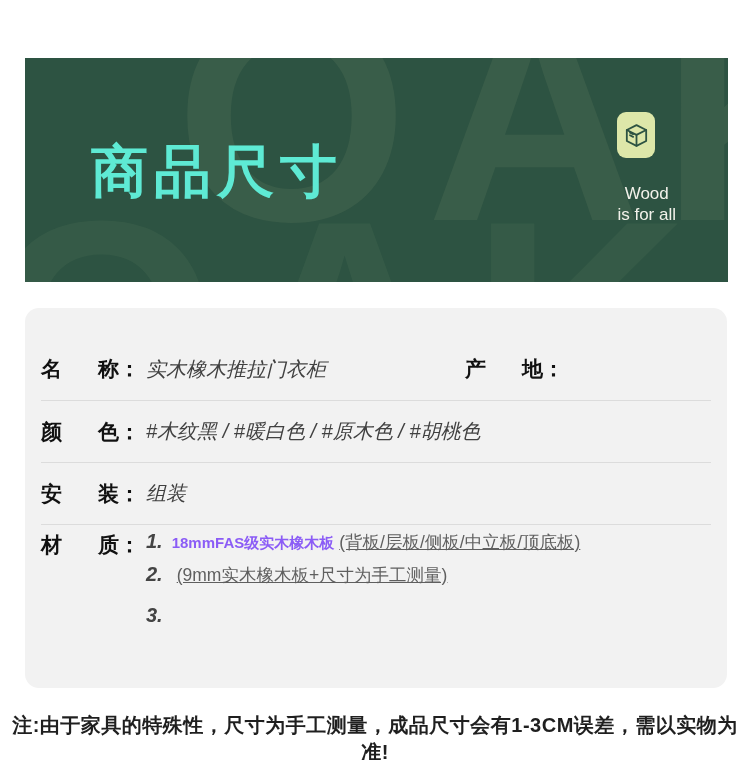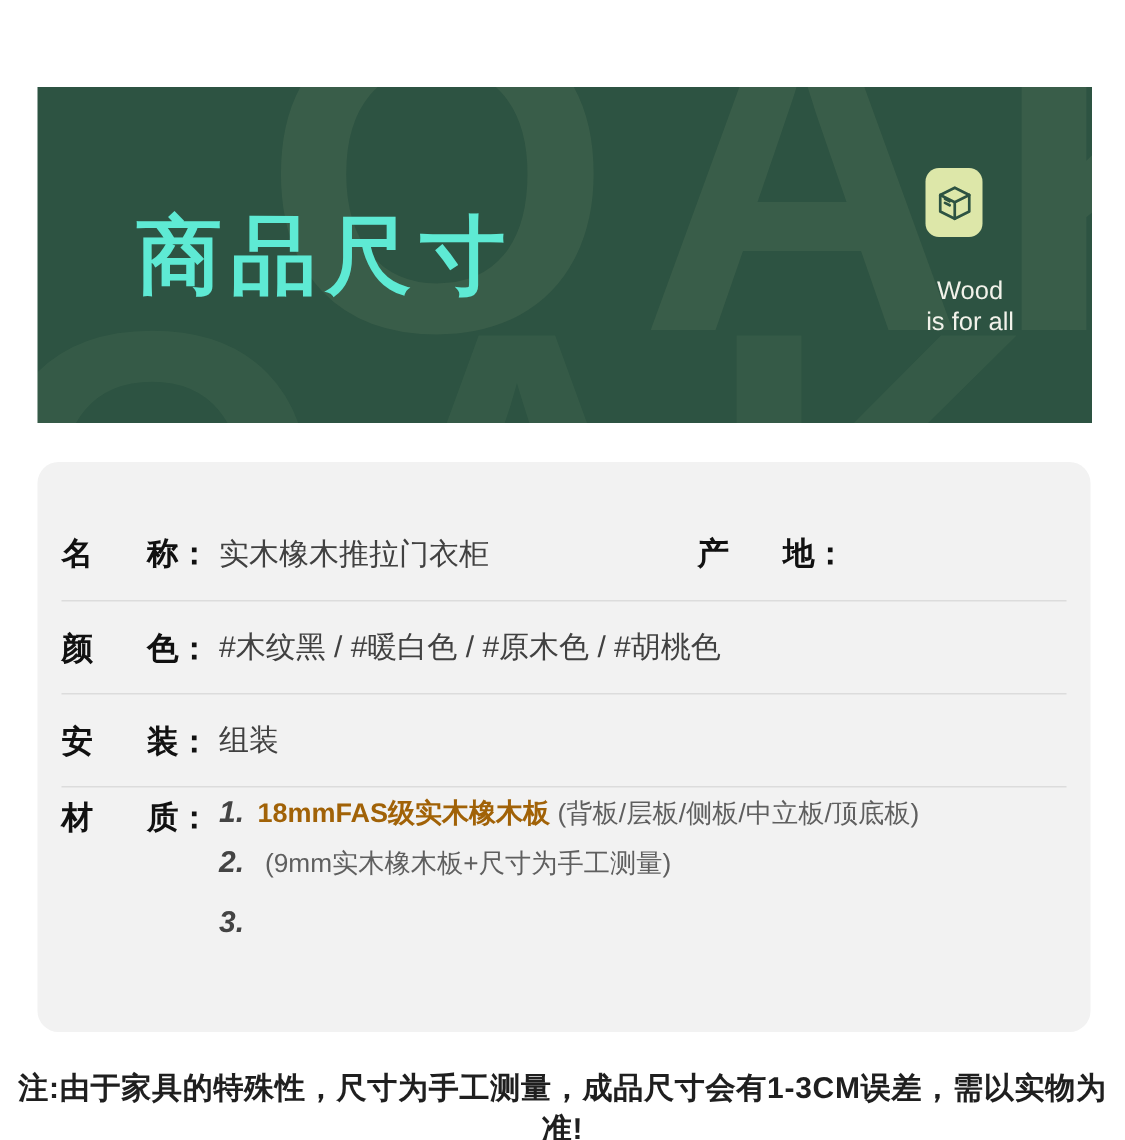--- a/index.html
+++ b/index.html
@@ -29,31 +29,31 @@
   .card { margin:26px 23px 0 25px; height:380px; background:#f2f2f2;
     border-radius:14px; padding:30px 16px 0 16px; }
   .row { display:flex; align-items:center; height:62px; }
   .row-h61 { height:61px; }
   .divider { height:1px; background:#dcdcdc; }
   .pair { display:flex; align-items:center; }
   .pair-left { width:424px; }
   .lbl { display:inline-flex; justify-content:space-between; width:78px;
     font-size:21px; font-weight:bold; color:#111111; }
   .colon { font-size:21px; font-weight:bold; color:#111111; }
-  .val { margin-left:6px; font-size:20px; color:#414141; }
+  .val { margin-left:6px; font-size:20px; color:#414141;font-style:italic; }
 
   .row-material { align-items:flex-start; height:auto; padding-top:5px; }
   .mat-label { display:flex; align-items:center; height:30px; }
   .mat-items { margin-left:6px; }
   .mat-item { display:flex; align-items:baseline; height:41px; }
   .mat-item:first-child { height:33px; }
   .mat-num { font-style:italic; font-weight:bold; font-size:20px; color:#444444;
     margin-right:9px; }
-  .mat-main { font-size:18px; font-weight:bold; color:#a16207; }
-  .mat-paren { font-size:17.5px; color:#5f5f5f; margin-left:5px; }
+  .mat-main { font-size:15px; font-weight:bold; color:#8b5cf6; }
+  .mat-paren { font-size:17.5px; color:#5f5f5f; margin-left:5px;text-decoration:underline; }
 
   
   .note { margin-top:24px; text-align:center; font-size:20px; font-weight:600;
     color:#1f1f1f; letter-spacing:0.5px; }
 </style>
 </head>
 <body>
 
 <div class="banner">
   <div class="wm wm-top">OAK</div>

